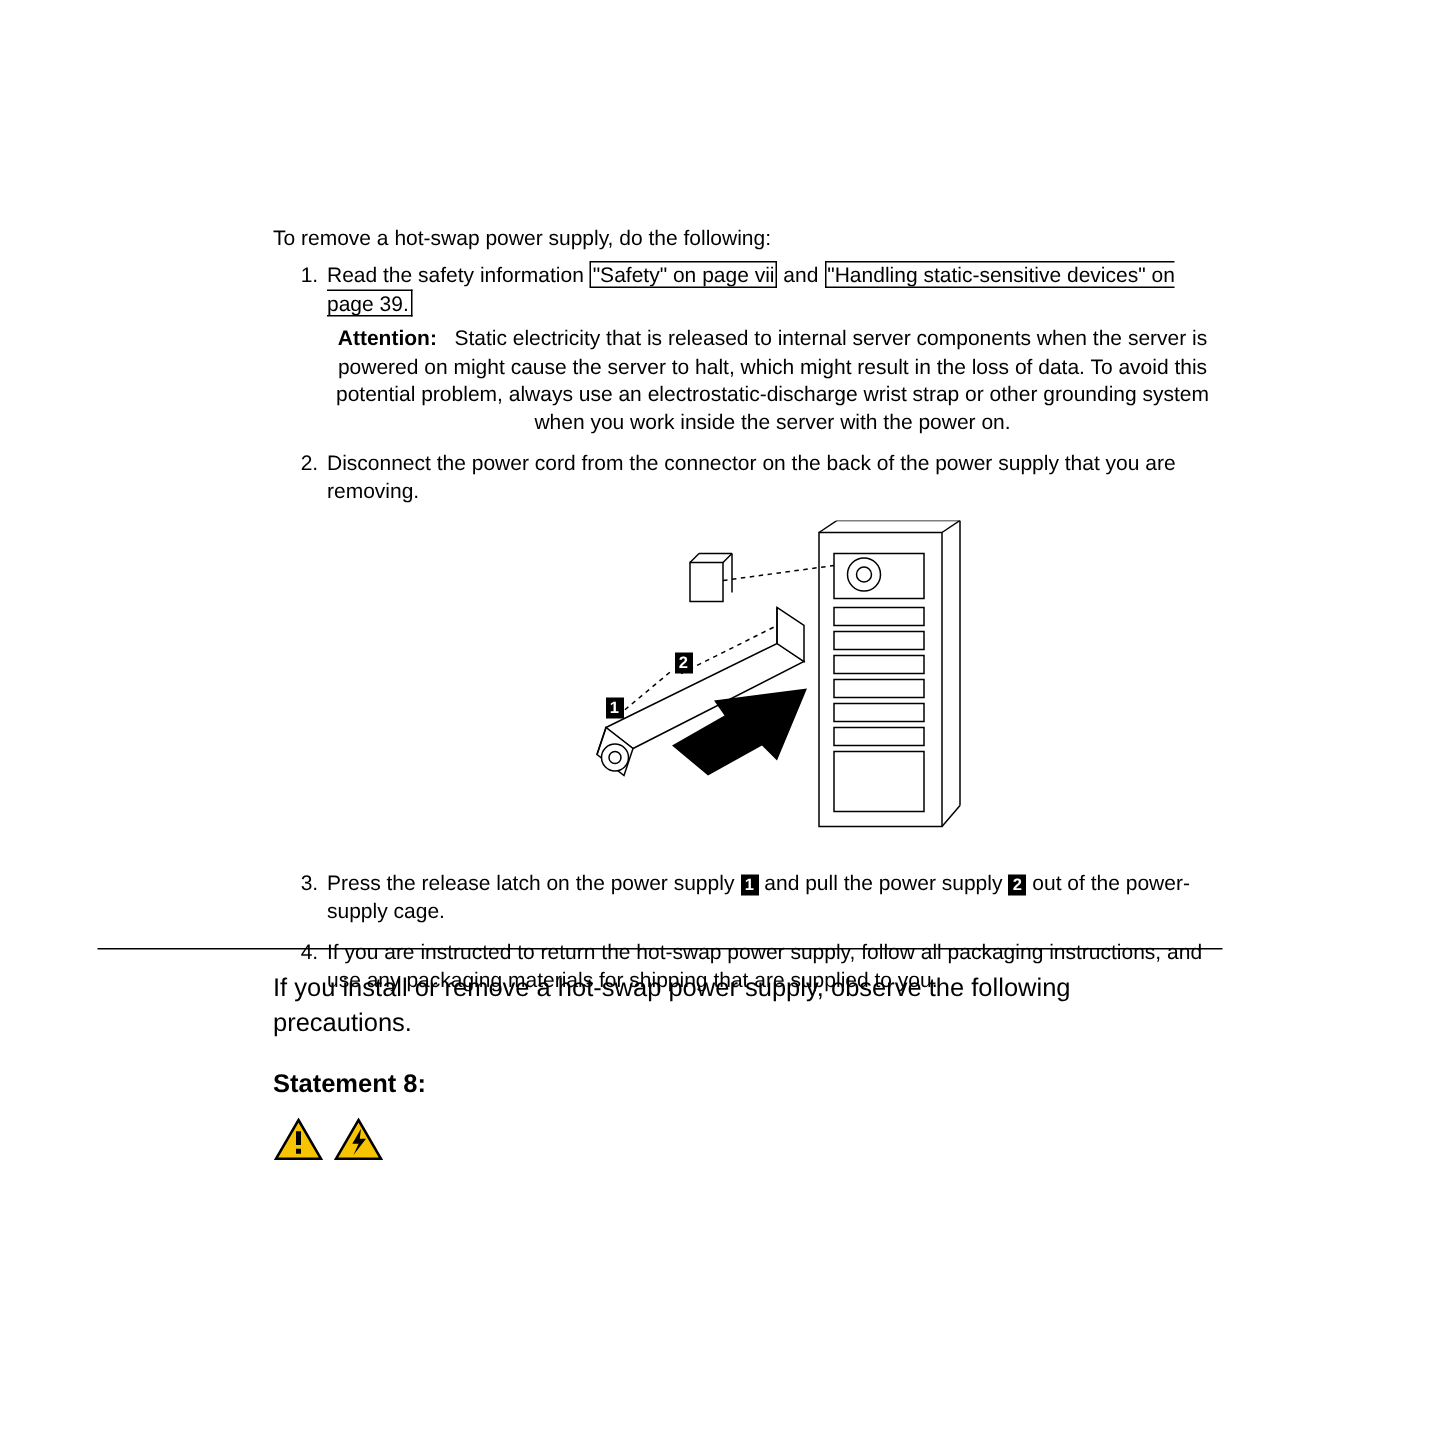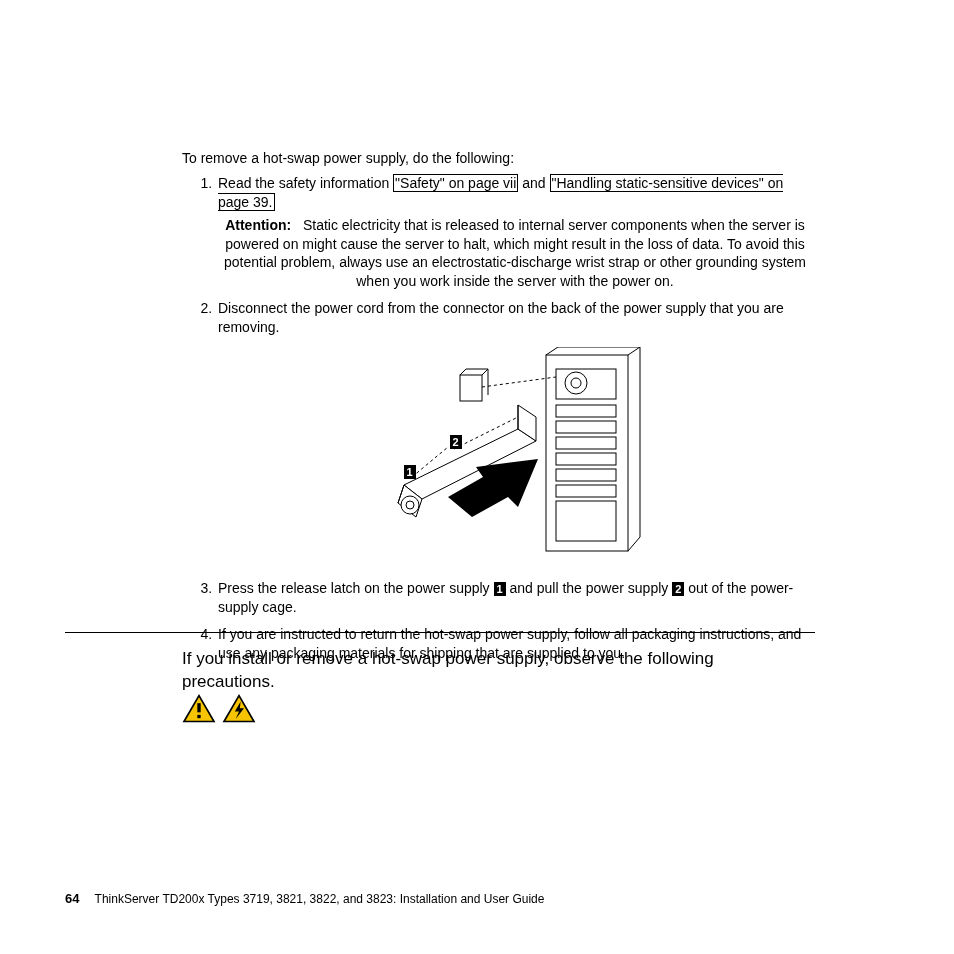--- a/index.html
+++ b/index.html
@@ -113,31 +113,28 @@
       </li>
 
     </ol>
   </div>
 
   <hr class="section-rule" style="position:absolute; left:65px; top:614px;">
 
 
   <div class="section-body">
     <p>If you install or remove a hot-swap power supply, observe the following precautions.</p>
+    <p class="stmt">Statement 8:</p>
     <div class="warn-row">
       <svg class="tri" viewBox="0 0 40 36">
         <polygon points="20,2 38,33 2,33" fill="#f6c400" stroke="#000" stroke-width="2"></polygon>
         <rect x="18" y="11" width="4" height="11" fill="#000"></rect>
         <rect x="18" y="25" width="4" height="4" fill="#000"></rect>
       </svg>
       <svg class="tri" viewBox="0 0 40 36">
         <polygon points="20,2 38,33 2,33" fill="#f6c400" stroke="#000" stroke-width="2"></polygon>
         <polygon points="22,9 15,21 20,21 16,30 26,17 21,17" fill="#000"></polygon>
       </svg>
     </div>
   </div>
 
-  <div class="footer">
-    <span class="pg">64</span>
-    <span>ThinkServer TD200x Types 3719, 3821, 3822, and 3823: Installation and User Guide</span>
-  </div>
 
 </div>
 
 </body></html>

